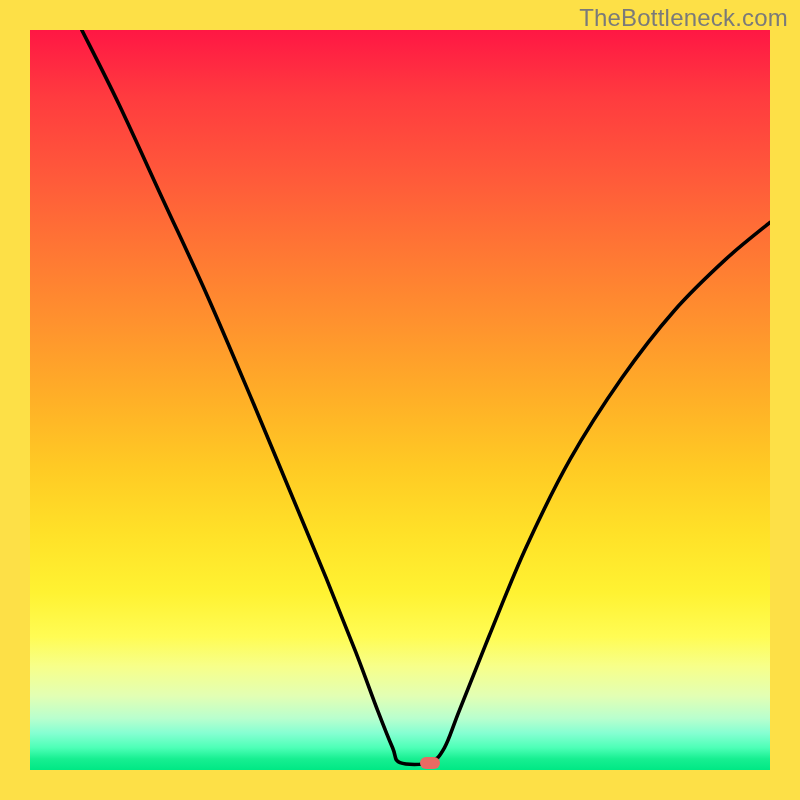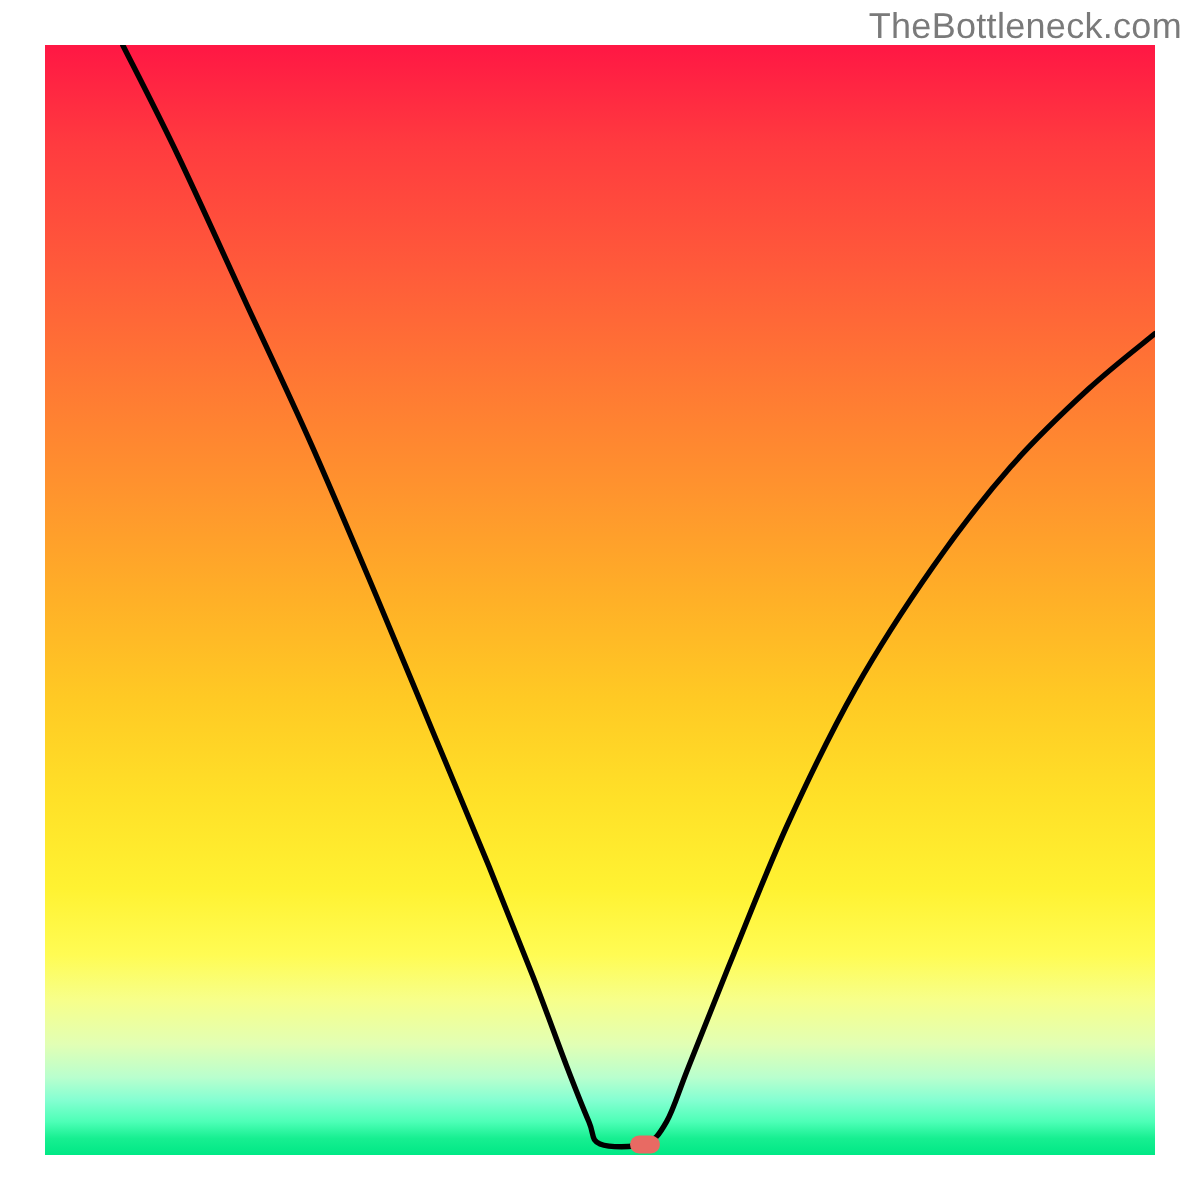--- a/index.html
+++ b/index.html
@@ -8,21 +8,21 @@
     width: 800px;
     height: 800px;
     background: #000;
     overflow: hidden;
     font-family: Arial, Helvetica, sans-serif;
   }
   .outer {
     position: relative;
     width: 800px;
     height: 800px;
-    background: #ffffff;
+    background: #fde047;
   }
   .watermark {
     position: absolute;
     top: 4px;
     right: 12px;
     color: #7a7a7a;
     font-size: 24px;
     font-weight: 500;
     letter-spacing: 0.2px;
     z-index: 5;

